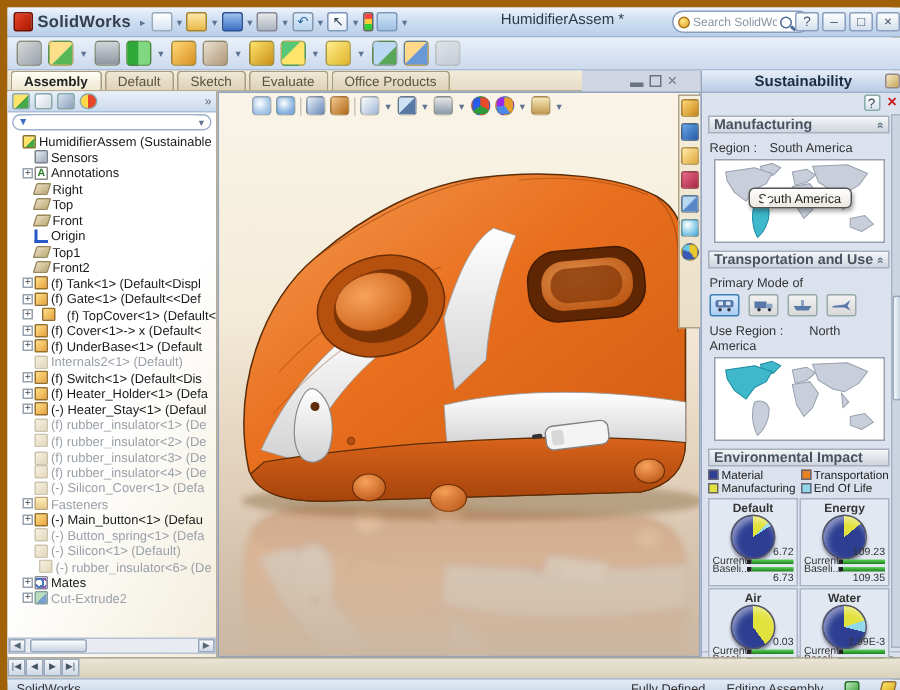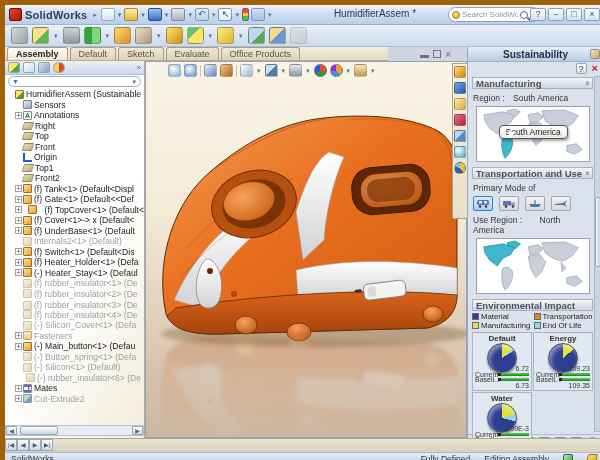--- a/index.html
+++ b/index.html
@@ -647,20 +647,36 @@
                   <span class="bar"></span>
                 </div>
                 <div class="brow">
                   <span class="blab">Baseli...</span>
                   <span class="bar"></span>
                 </div>
                 <div class="vbot">109.35</div>
               </div>
             </div>
             <div class="chart">
+              <div class="cname">Air</div>
+              <div class="pie" style="background: conic-gradient(rgb(226, 226, 60) 0deg, rgb(226, 226, 60) 144deg, rgb(46, 63, 147) 144deg, rgb(46, 63, 147) 360deg);"></div>
+              <div class="bars">
+                <div class="vtop">0.03</div>
+                <div class="brow">
+                  <span class="blab">Current</span>
+                  <span class="bar"></span>
+                </div>
+                <div class="brow">
+                  <span class="blab">Baseli...</span>
+                  <span class="bar"></span>
+                </div>
+                <div class="vbot">0.03</div>
+              </div>
+            </div>
+            <div class="chart">
               <div class="cname">Water</div>
               <div class="pie" style="background: conic-gradient(rgb(226, 226, 60) 0deg, rgb(226, 226, 60) 72deg, rgb(143, 216, 234) 72deg, rgb(143, 216, 234) 104.4deg, rgb(46, 63, 147) 104.4deg, rgb(46, 63, 147) 360deg);"></div>
               <div class="bars">
                 <div class="vtop">2.99E-3</div>
                 <div class="brow">
                   <span class="blab">Current</span>
                   <span class="bar"></span>
                 </div>
                 <div class="brow">
                   <span class="blab">Baseli...</span>

